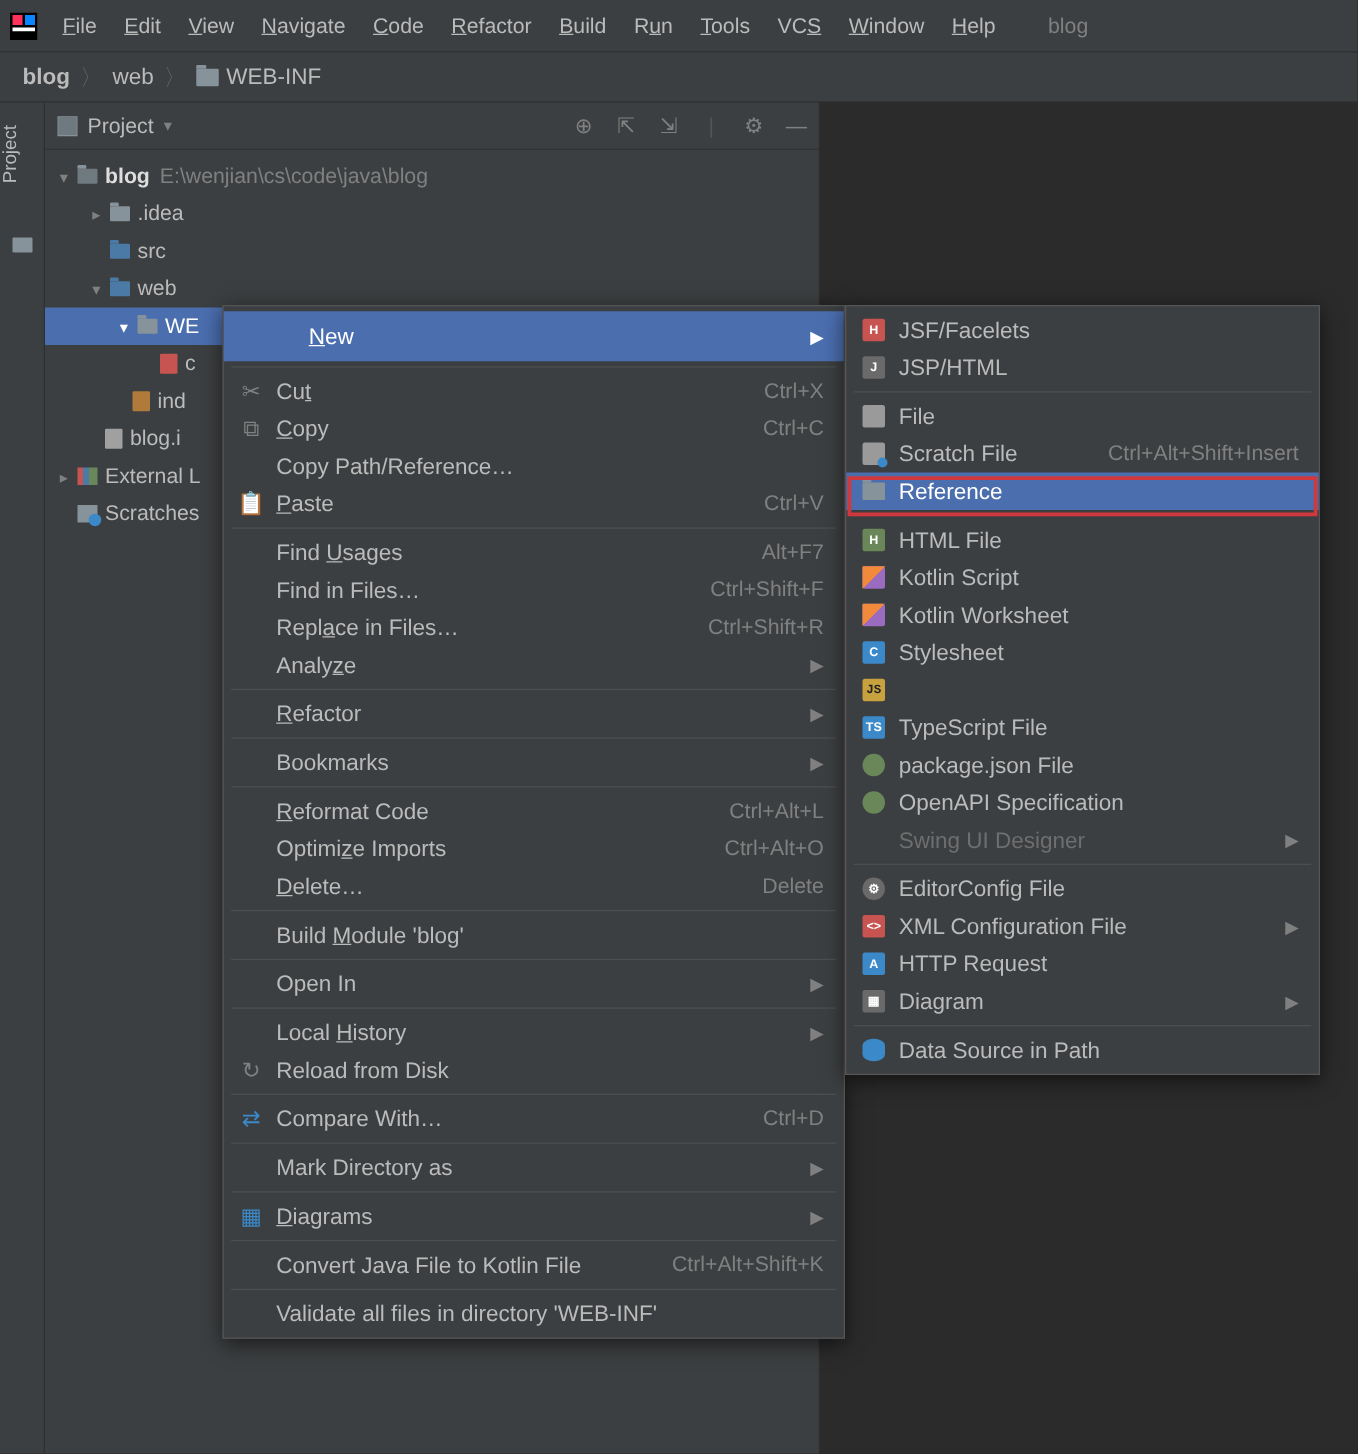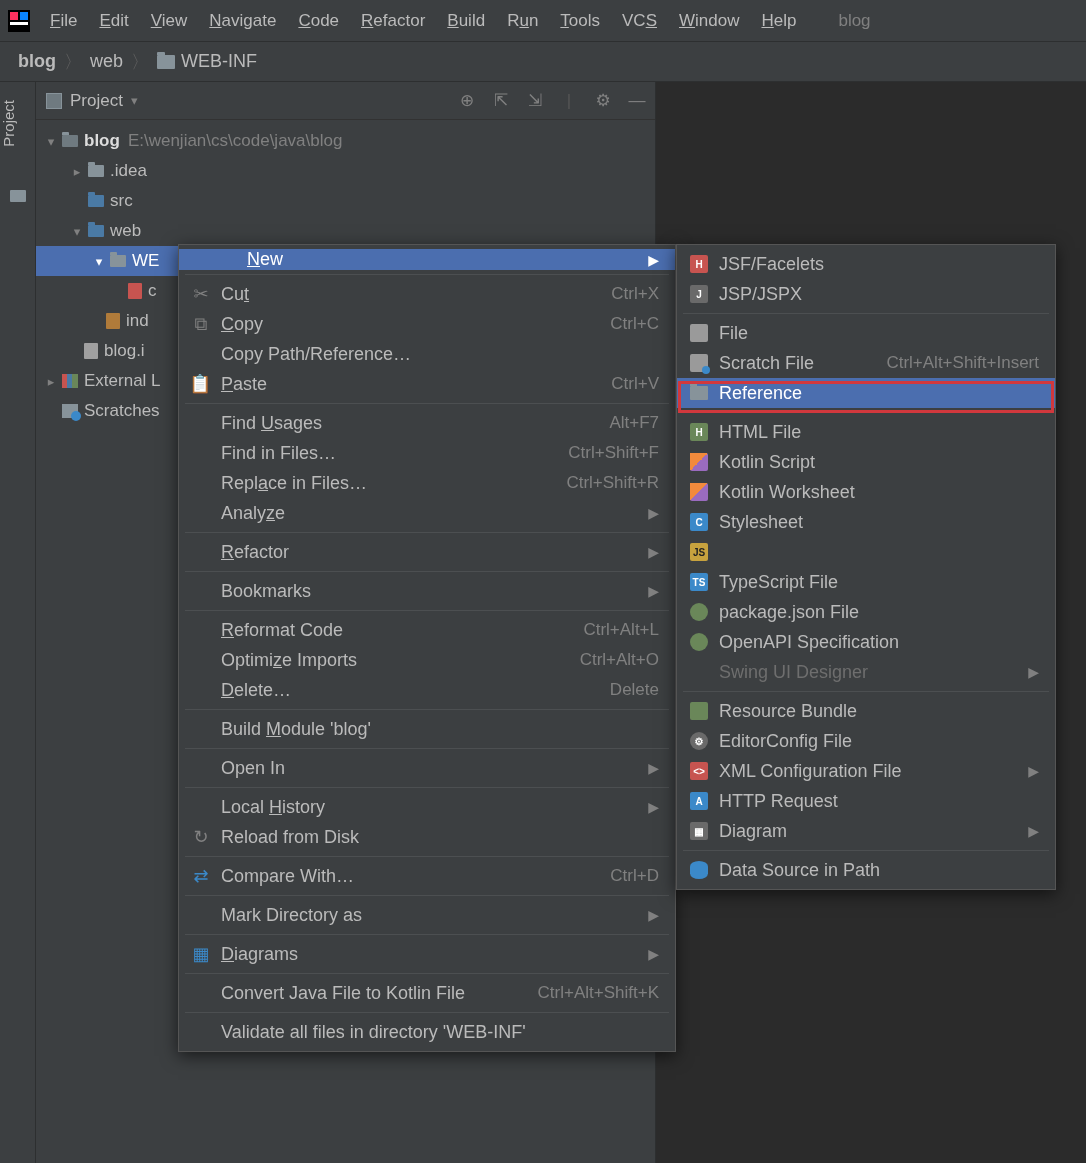--- a/index.html
+++ b/index.html
@@ -70,21 +70,21 @@
   .scratch-ic::after { content:""; position:absolute; right:-3px; bottom:-3px; width:10px; height:10px; background:#3b89c9; border-radius:50%; }
 
   .tree .bold { font-weight:bold; color:#ddd; }
   .tree .dim { color:var(--fg-dim); }
 
   .editor-area { flex:1; background:#2b2b2b; }
 
   
   .ctx-menu { position:absolute; background:var(--menu-bg); border:1px solid #555; box-shadow:0 4px 16px rgba(0,0,0,.6); font-size:18px; }
   .ctx-item { display:flex; align-items:center; height:30px; padding:0 16px 0 12px; gap:10px; white-space:nowrap; }
-  .ctx-item.tall { height:21px;gap:36px; }
+  .ctx-item.tall { height:40px;gap:36px; }
   .ctx-item.sel { background:var(--selection); color:#fff; }
   .ctx-item .lbl { flex:1; }
   .ctx-item .sc { color:var(--fg-dim); margin-left:30px; font-size:17px; }
   .ctx-item .arrow { color:var(--fg-dim); margin-left:30px; font-size:14px; }
   .ctx-item.sel .arrow { color:#fff; }
   .ctx-item .ic { width:20px; display:inline-flex; justify-content:center; align-items:center; color:var(--fg-dim); }
   .ctx-item.disabled { color:#6e6e6e; }
   .ctx-sep { height:1px; margin:4px 6px; background:var(--sep); }
   .ctx-menu u { text-decoration:underline; }
 
@@ -95,21 +95,21 @@
 
   
   .fic { width:18px; height:18px; display:inline-flex; align-items:center; justify-content:center; border-radius:2px; font-size:10px; font-weight:bold; color:#fff; }
   .fic.h { background:#c75450; } .fic.jsp2 { background:#6a6a6a; }
   .fic.file { background:#9a9a9a; } .fic.scratch { background:#9a9a9a; position:relative; }
   .fic.scratch::after { content:""; position:absolute; right:-2px; bottom:-2px; width:8px; height:8px; background:#3b89c9; border-radius:50%; }
   .fic.dir { background:var(--folder); width:18px; height:14px; position:relative; border-radius:1px; }
   .fic.dir::before { content:""; position:absolute; top:-3px; left:0; width:7px; height:3px; background:var(--folder); border-radius:1px 1px 0 0; }
   .fic.html { background:#6a8759; } .fic.kt { background:#9a6bbf; position:relative; }
   .fic.kt::after{content:"";position:absolute;inset:0;background:linear-gradient(135deg,#f28a3c 50%,transparent 50%);}
-  .fic.css { background:#3b89c9; } .fic.js { background:#c7a23e; color:#222; }
+  .fic.css { background:#3b89c9; } .fic.js { background:#c7a23e; color:#222;font-family:Liberation Mono, monospace; }
   .fic.ts { background:#3b89c9; } .fic.pkg { background:#6a8759; border-radius:50%; }
   .fic.api { background:#6a8759; border-radius:50%; } .fic.res { background:#6a8759; position:relative; }
   .fic.cfg { background:#6a6a6a; border-radius:50%; }
   .fic.xml2 { background:#c75450; } .fic.http { background:#3b89c9; }
   .fic.diag { background:#6a6a6a; } .fic.db { background:#3b89c9; border-radius:50% / 30%; }
 
   .chev { font-size:13px; color:var(--fg-dim); }
 </style>
 </head>
 <body>
@@ -371,21 +371,21 @@
   <div class="ctx-item">
       <span class="ic">
         <span class="fic h">H</span>
       </span>
       <span class="lbl">JSF/Facelets</span>
     </div>
   <div class="ctx-item">
       <span class="ic">
         <span class="fic jsp2">J</span>
       </span>
-      <span class="lbl">JSP/JSPX</span>
+      <span class="lbl">JSP/HTML</span>
     </div>
   <div class="ctx-sep"></div>
   <div class="ctx-item">
       <span class="ic">
         <span class="fic file"></span>
       </span>
       <span class="lbl">File</span>
     </div>
   <div class="ctx-item">
       <span class="ic">
@@ -449,26 +449,20 @@
       <span class="lbl">OpenAPI Specification</span>
     </div>
   <div class="ctx-item disabled">
       <span class="ic"></span>
       <span class="lbl">Swing UI Designer</span>
       <span class="arrow">▶</span>
     </div>
   <div class="ctx-sep"></div>
   <div class="ctx-item">
       <span class="ic">
-        <span class="fic res"></span>
-      </span>
-      <span class="lbl">Resource Bundle</span>
-    </div>
-  <div class="ctx-item">
-      <span class="ic">
         <span class="fic cfg">⚙</span>
       </span>
       <span class="lbl">EditorConfig File</span>
     </div>
   <div class="ctx-item">
       <span class="ic">
         <span class="fic xml2">&lt;&gt;</span>
       </span>
       <span class="lbl">XML Configuration File</span>
       <span class="arrow">▶</span>

